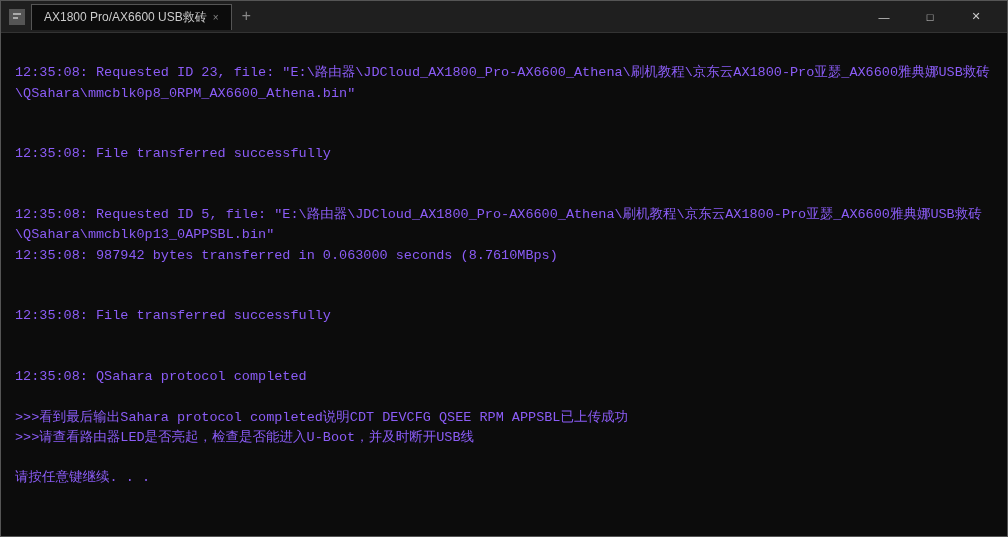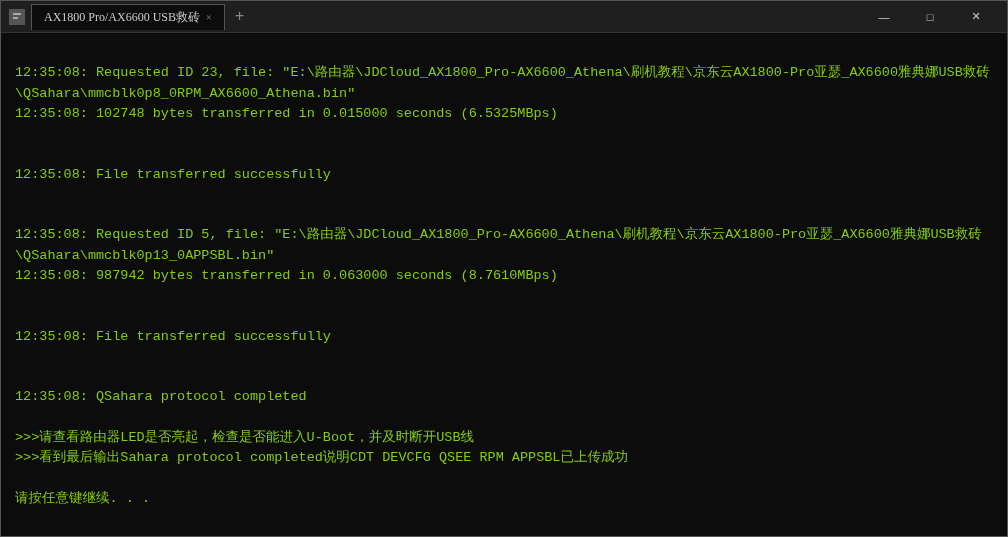--- a/index.html
+++ b/index.html
@@ -47,21 +47,21 @@
 
     .title-bar-icon svg {
       width: 14px;
       height: 14px;
     }
 
     .title-bar-tab {
       background: #0c0c0c;
       color: #cccccc;
       font-size: 12px;
-      font-family: Liberation Serif, serif;
+      font-family: Liberation Sans, sans-serif;
       padding: 4px 12px;
       border-top: 1px solid #555;
       border-left: 1px solid #555;
       border-right: 1px solid #555;
       margin-right: 2px;
       display: flex;
       align-items: center;
       gap: 6px;
     }
 
@@ -94,21 +94,21 @@
       font-size: 11px;
       cursor: pointer;
       font-family: 'Segoe UI', sans-serif;
     }
 
     .console-body {
       flex: 1;
       background: #0c0c0c;
       padding: 10px 14px;
       overflow-y: auto;
-      color: #84cc16;
+      color: #8b5cf6;
       font-size: 13.5px;
       line-height: 1.5;
     }
 
     .console-line {
       white-space: pre-wrap;
       word-break: break-all;
       font-family: 'Courier New', Courier, monospace;
     }
 
@@ -137,33 +137,32 @@
     <div class="title-bar-controls">
       <div class="title-bar-btn">—</div>
       <div class="title-bar-btn">□</div>
       <div class="title-bar-btn close">✕</div>
     </div>
   </div>
 
   <div class="console-body" id="console-body">
   <div class="blank-line"></div>
       <div class="console-line">12:35:08: Requested ID 23, file: "E:\路由器\JDCloud_AX1800_Pro-AX6600_Athena\刷机教程\京东云AX1800-Pro亚瑟_AX6600雅典娜USB救砖\QSahara\mmcblk0p8_0RPM_AX6600_Athena.bin"</div>
-      <div class="console-line">12:35:08: 102748 bytes transferred in 0.015000 seconds (6.5325MBps)</div>
       <div class="blank-line"></div>
       <div class="blank-line"></div>
       <div class="console-line">12:35:08: File transferred successfully</div>
       <div class="blank-line"></div>
       <div class="blank-line"></div>
       <div class="console-line">12:35:08: Requested ID 5, file: "E:\路由器\JDCloud_AX1800_Pro-AX6600_Athena\刷机教程\京东云AX1800-Pro亚瑟_AX6600雅典娜USB救砖\QSahara\mmcblk0p13_0APPSBL.bin"</div>
       <div class="console-line">12:35:08: 987942 bytes transferred in 0.063000 seconds (8.7610MBps)</div>
       <div class="blank-line"></div>
       <div class="blank-line"></div>
       <div class="console-line">12:35:08: File transferred successfully</div>
       <div class="blank-line"></div>
       <div class="blank-line"></div>
       <div class="console-line">12:35:08: QSahara protocol completed</div>
       <div class="blank-line"></div>
+      <div class="console-line">&gt;&gt;&gt;看到最后输出Sahara protocol completed说明CDT DEVCFG QSEE RPM APPSBL已上传成功</div>
       <div class="console-line">&gt;&gt;&gt;请查看路由器LED是否亮起，检查是否能进入U-Boot，并及时断开USB线</div>
-      <div class="console-line">&gt;&gt;&gt;看到最后输出Sahara protocol completed说明CDT DEVCFG QSEE RPM APPSBL已上传成功</div>
       <div class="blank-line"></div>
       <div class="console-line">请按任意键继续. . .</div>
     </div>
 </div>
 
 </body></html>

